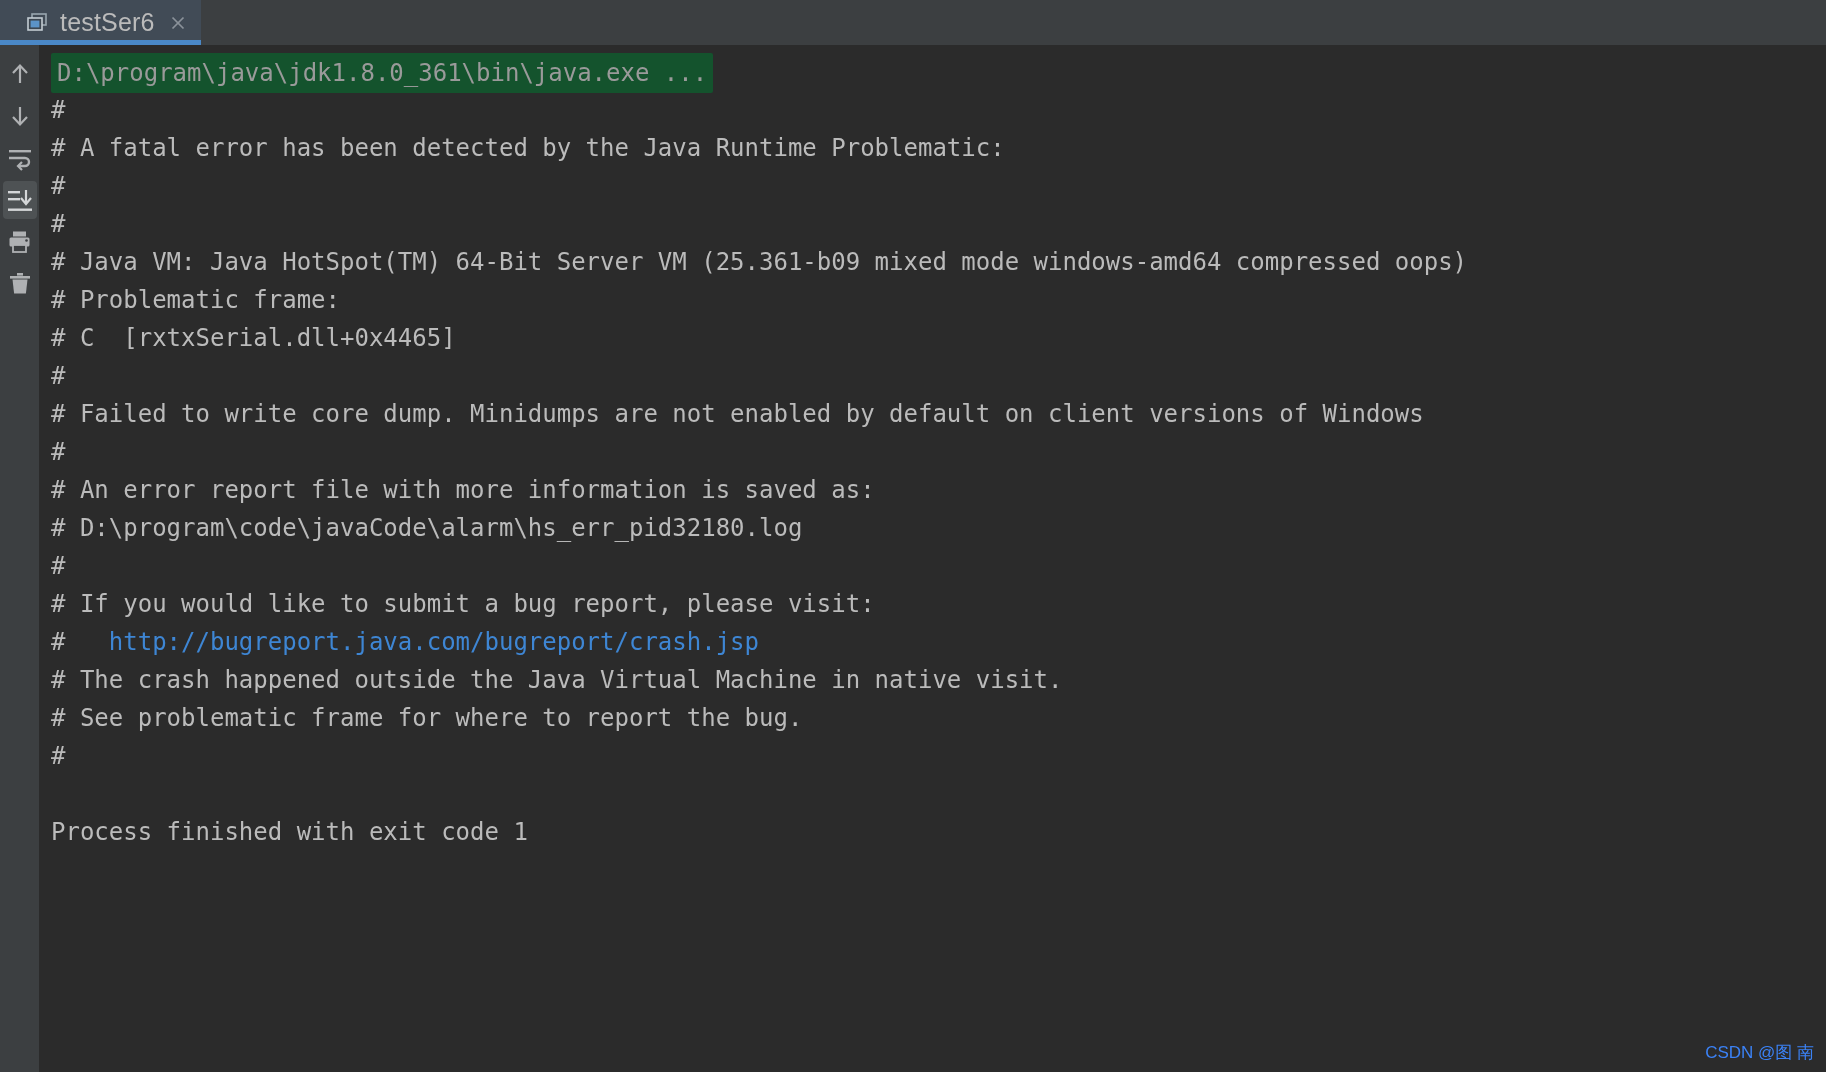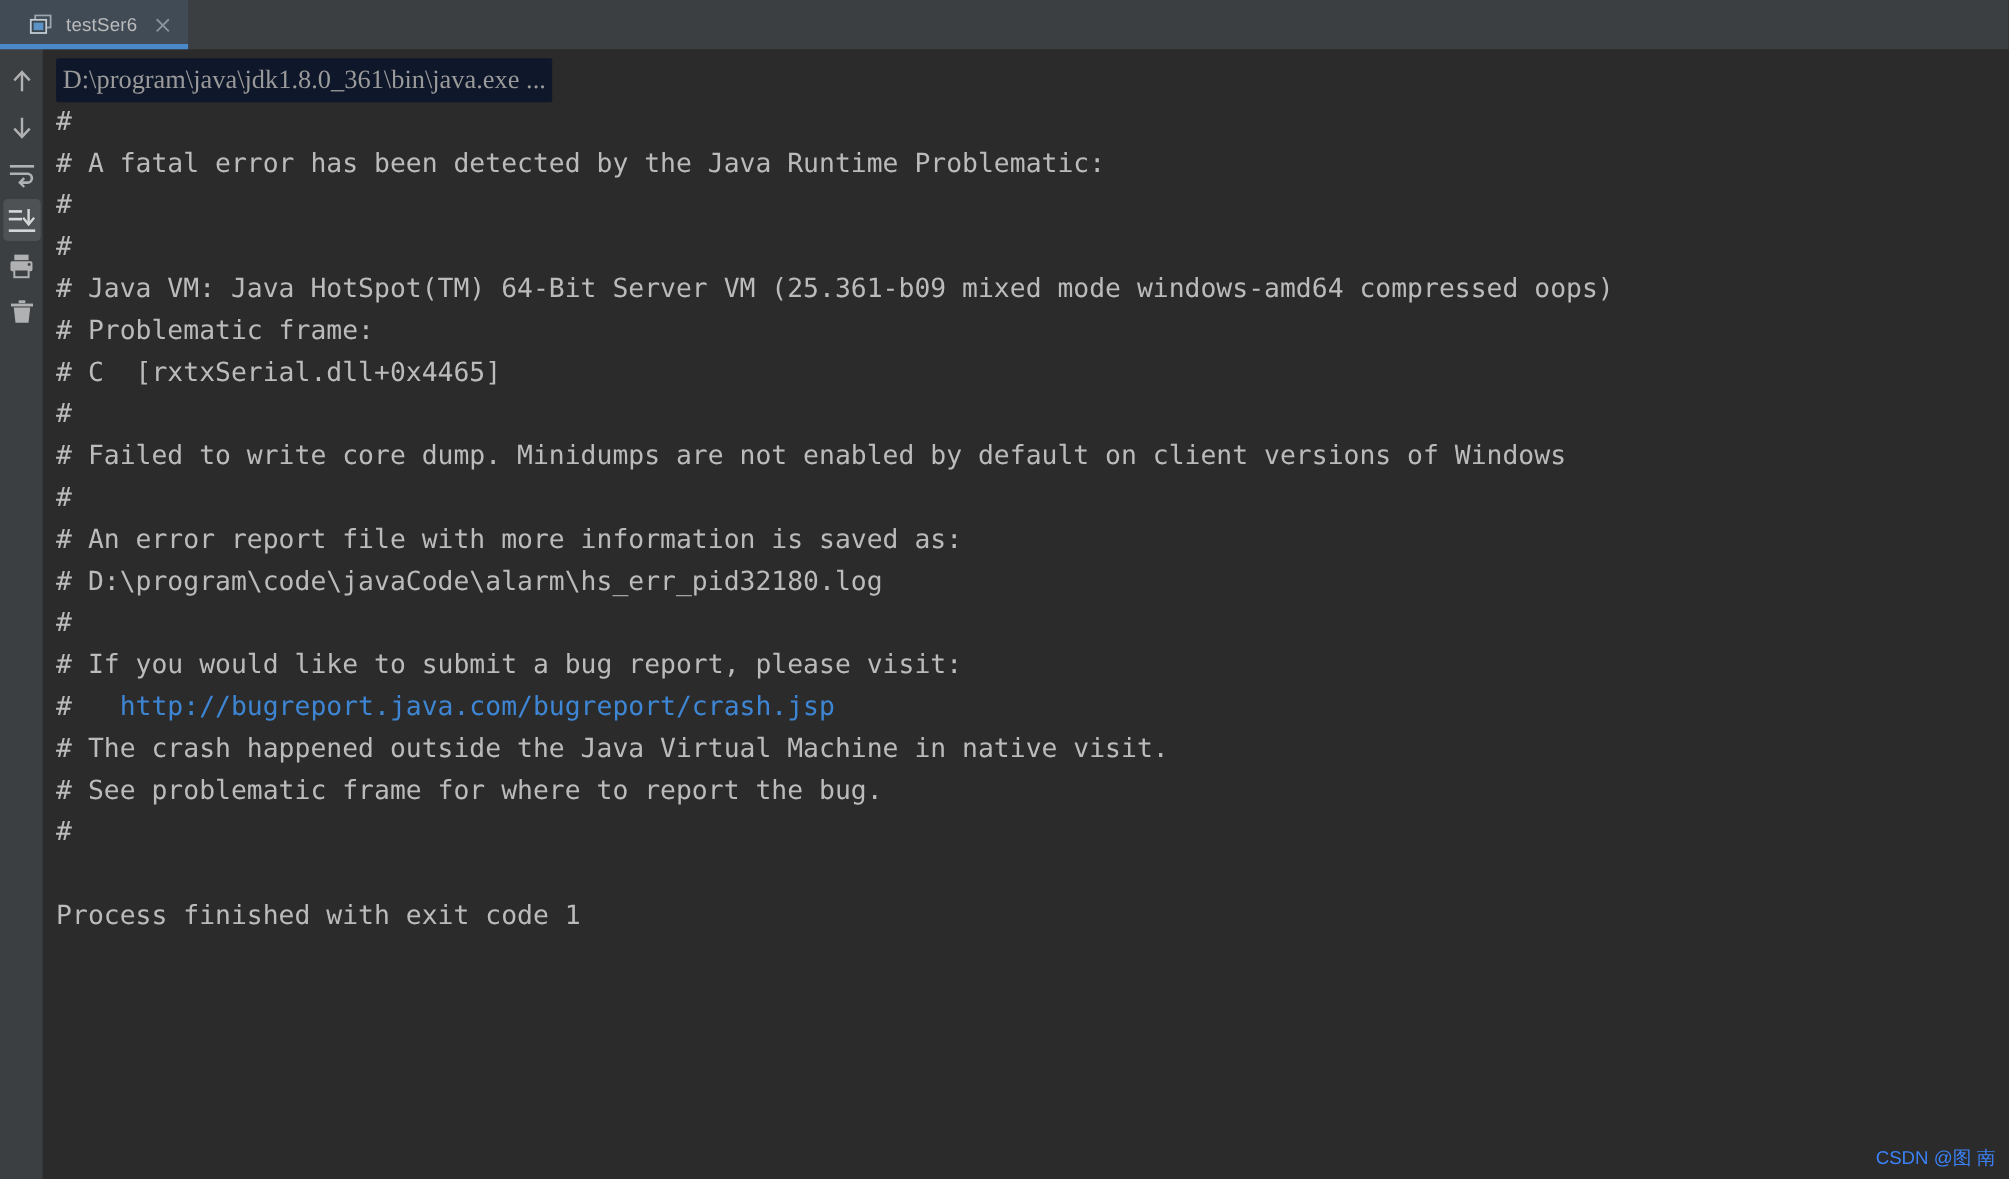--- a/index.html
+++ b/index.html
@@ -41,21 +41,21 @@
     background: #4a88c7;
   }
   .tab-icon {
     width: 22px; height: 20px;
     margin-right: 12px;
     flex: none;
   }
   .tab-label {
     color: #bbbbbb;
     font-family: "Liberation Sans", sans-serif;
-    font-size: 17px;
+    font-size: 25px;
     letter-spacing: .2px;
     white-space: nowrap;
   }
   .tab-close {
     margin-left: 14px;
     width: 18px; height: 18px;
     opacity: .55;
     flex: none;
   }
 
@@ -103,24 +103,23 @@
     font-size: 24px;
     color: #bbbbbb;
     white-space: pre;
     letter-spacing: 0px;
   }
   .line.cmd {
     color: #9a9a9a;
   }
   .cmdbox {
     display: inline-block;
-    background: #0f172a;
+    background: #14532d;
     padding: 1px 6px;
     border-radius: 2px;
-    font-family: Liberation Serif, serif;
   }
   .line.blank { color: transparent; }
   .link {
     color: #3e86d4;
   }
 
   
   #watermark {
     position: absolute;
     right: 12px;

